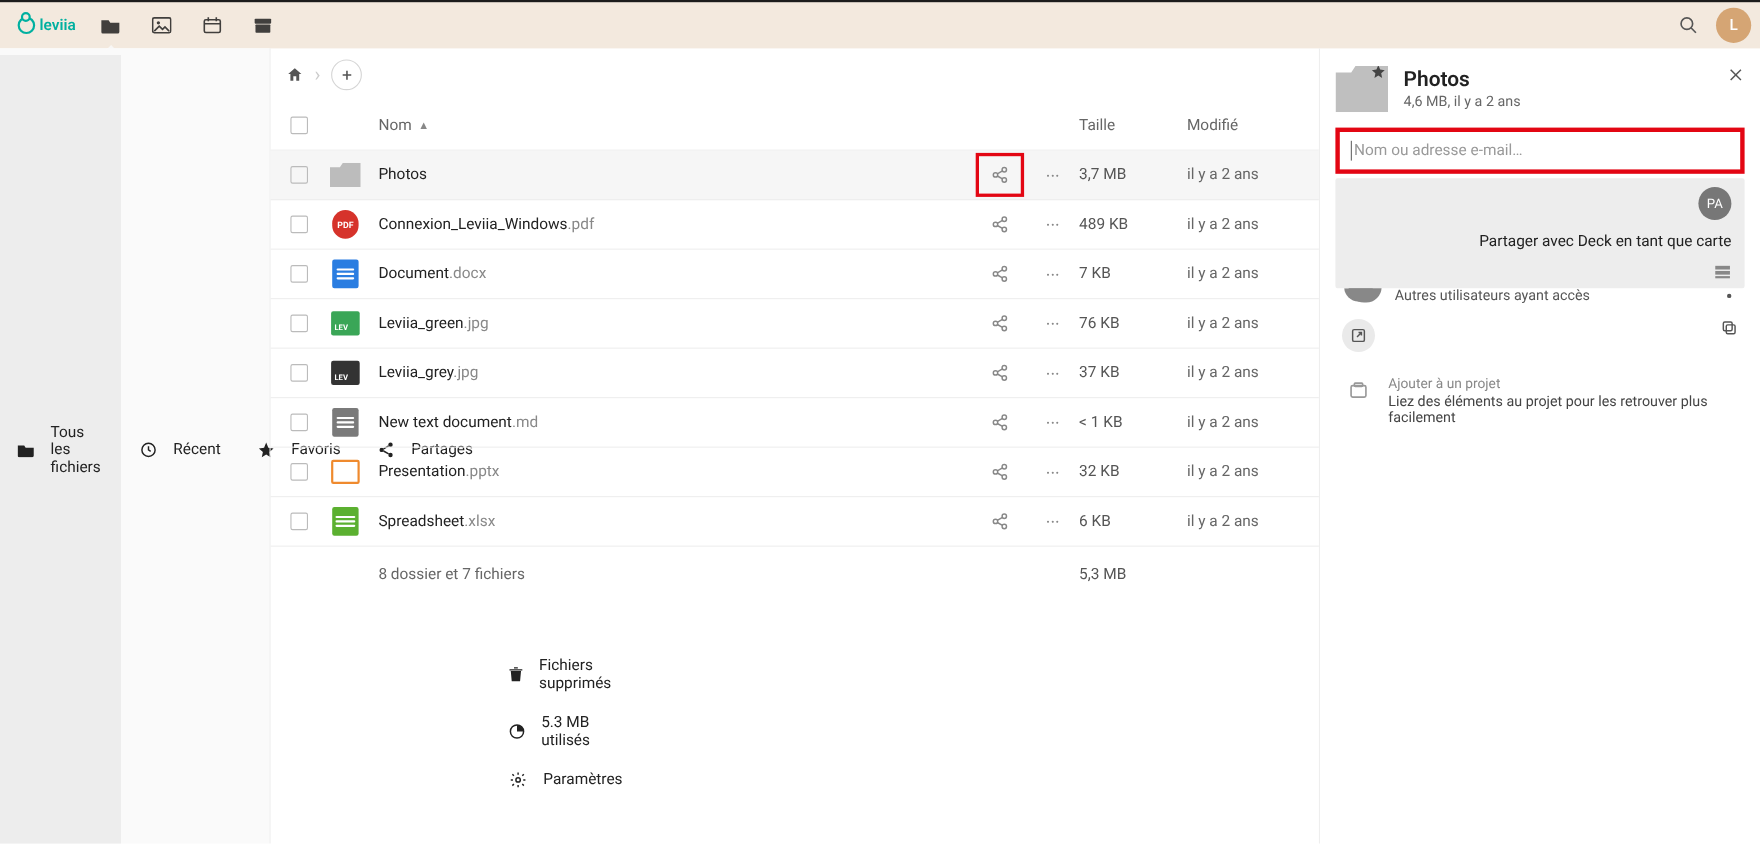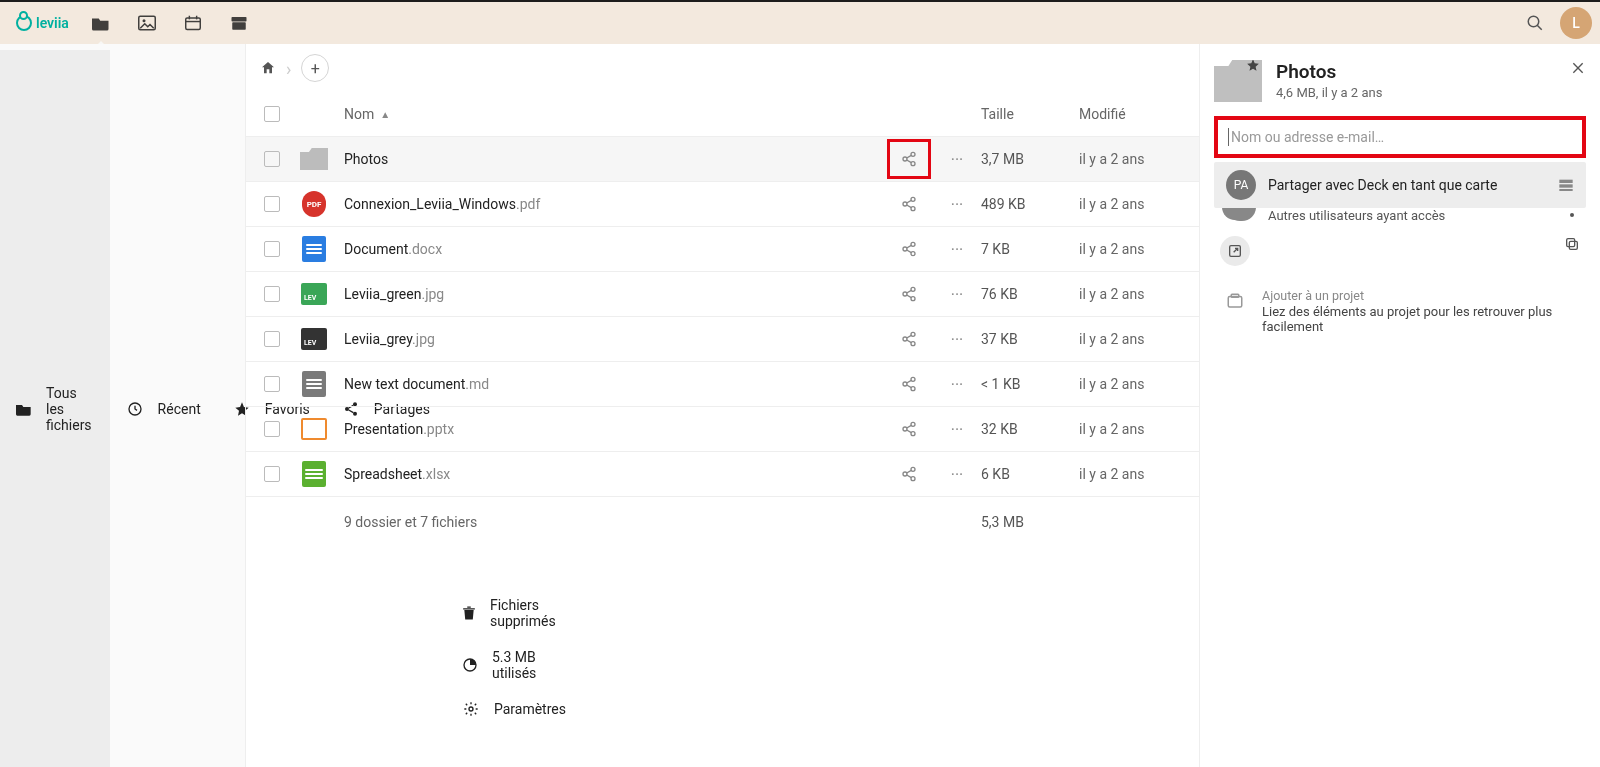--- a/index.html
+++ b/index.html
@@ -60,21 +60,21 @@
 .folder-thumb svg { position: absolute; top: -2px; right: 2px; }
 .details-title { font-size: 19px; font-weight: 600; color: #222; }
 .details-sub { font-size: 13px; color: #666; margin-top: 2px; }
 .close-x { margin-left: auto; color: #555; cursor: pointer; }
 
 .share-search { border: 4px solid #e30613; height: 42px; display: flex; align-items: center; padding: 0 10px; margin-bottom: 4px; }
 .share-search input { border: none; outline: none; width: 100%; font-size: 14px; color: #444; }
 .share-search input::placeholder { color: #999; }
 .share-search .cursor { border-left: 1px solid #666; height: 18px; margin-right: 2px; }
 
-.dropdown { background: #ededed; display: flex; align-items: center; gap: 12px; padding: 8px 12px; border-radius: 2px; }
+.dropdown { background: #ededed; display: flex; align-items: flex-end; gap: 12px; padding: 8px 12px; border-radius: 2px; flex-direction: column; }
 .pa-badge { width: 30px; height: 30px; border-radius: 50%; background: #777; color: #fff; font-size: 12px; display: flex; align-items: center; justify-content: center; }
 .dropdown-label { font-size: 14px; color: #222; flex: 1; }
 .deck-icon { color: #888; }
 
 .cut-row { display: flex; align-items: center; gap: 12px; padding: 2px 12px 6px; color: #777; overflow: hidden; height: 18px; position: relative; }
 .cut-row::before { content: ""; position: absolute; top: -14px; left: 8px; width: 26px; height: 26px; border-radius: 50%; background: #888; z-index: -1;}
 .cut-row .half-avatar { width: 30px; height: 14px; border-radius: 0 0 15px 15px; background: #888; color: #fff; font-size: 10px; display: flex; align-items: flex-start; justify-content: center; margin-top:-2px;}
 .cut-row span { font-size: 13px; color: #555; }
 .cut-row .dot { margin-left: auto; width: 4px; height: 4px; border-radius: 50%; background: #555; }
 
@@ -431,21 +431,21 @@
             </div>
             <div class="row-more">···</div>
             <div class="td-size">6 KB</div>
             <div class="td-mod">il y a 2 ans</div>
           </div>
         </div>
 
       <div class="summary-row">
         <div></div>
           <div></div>
-        <div>9 dossier et 7 fichiers</div>
+        <div>8 dossier et 7 fichiers</div>
         <div></div>
           <div></div>
         <div class="td-size">5,3 MB</div>
         <div></div>
       </div>
     </div>
 
     <div class="details">
       <div class="details-head">
         <div class="folder-thumb">

